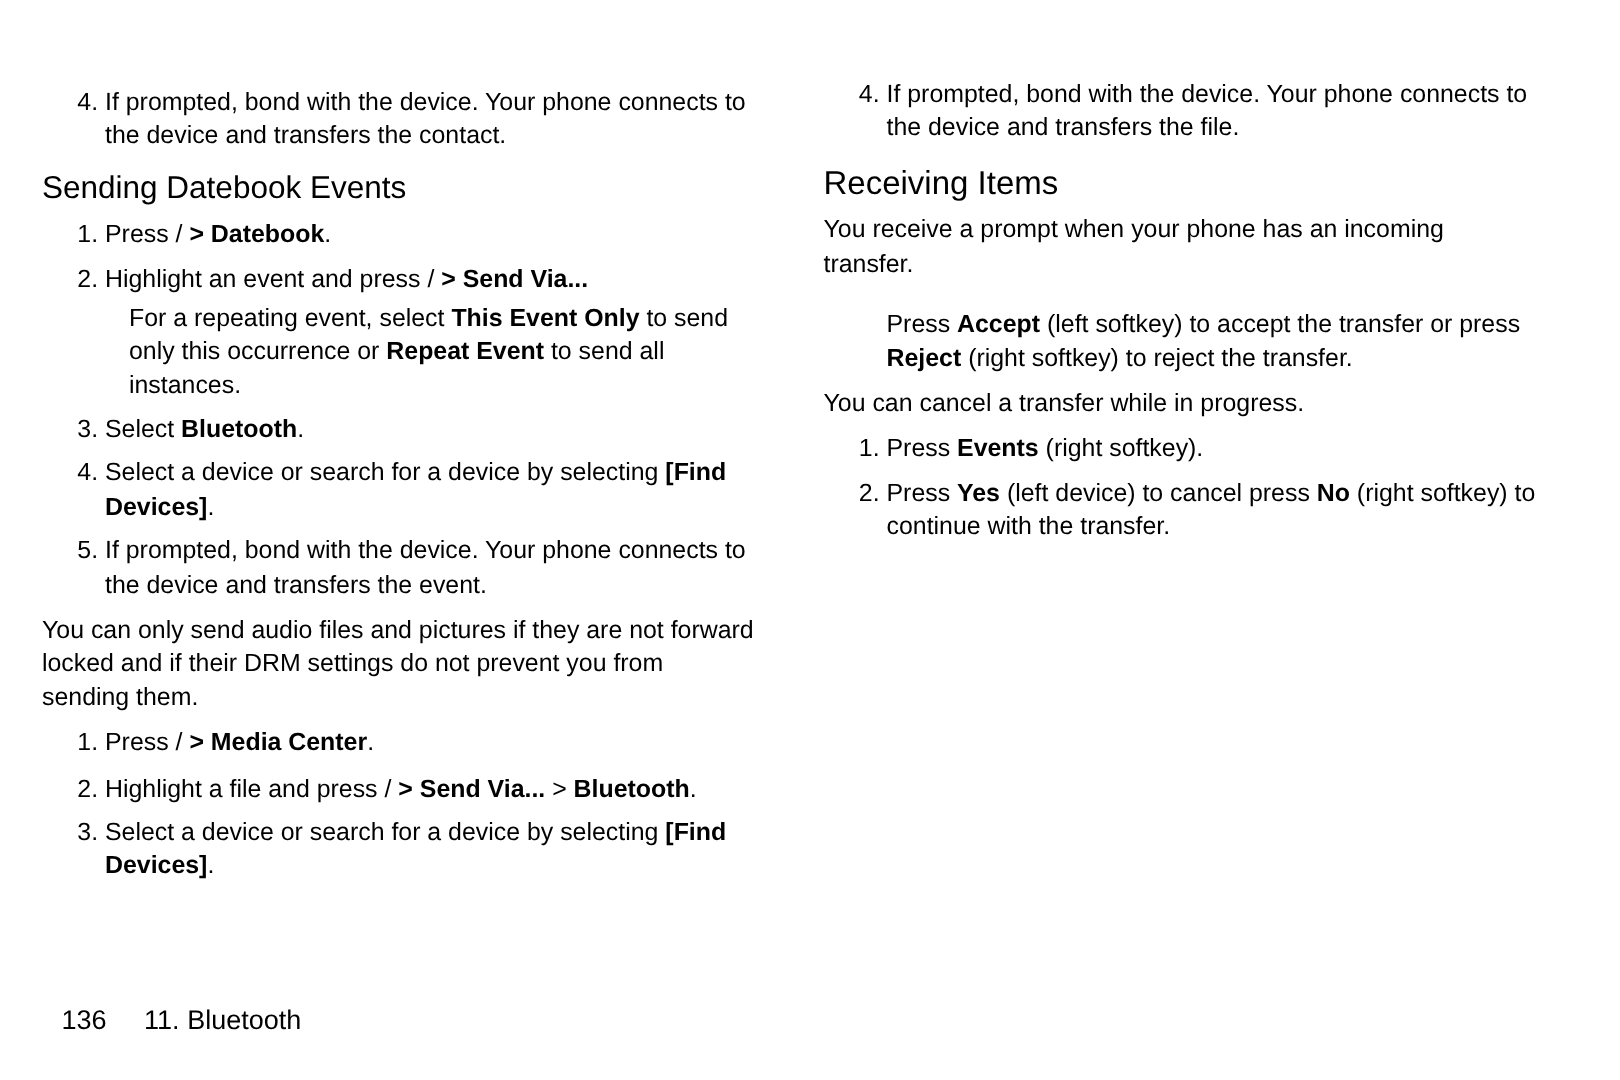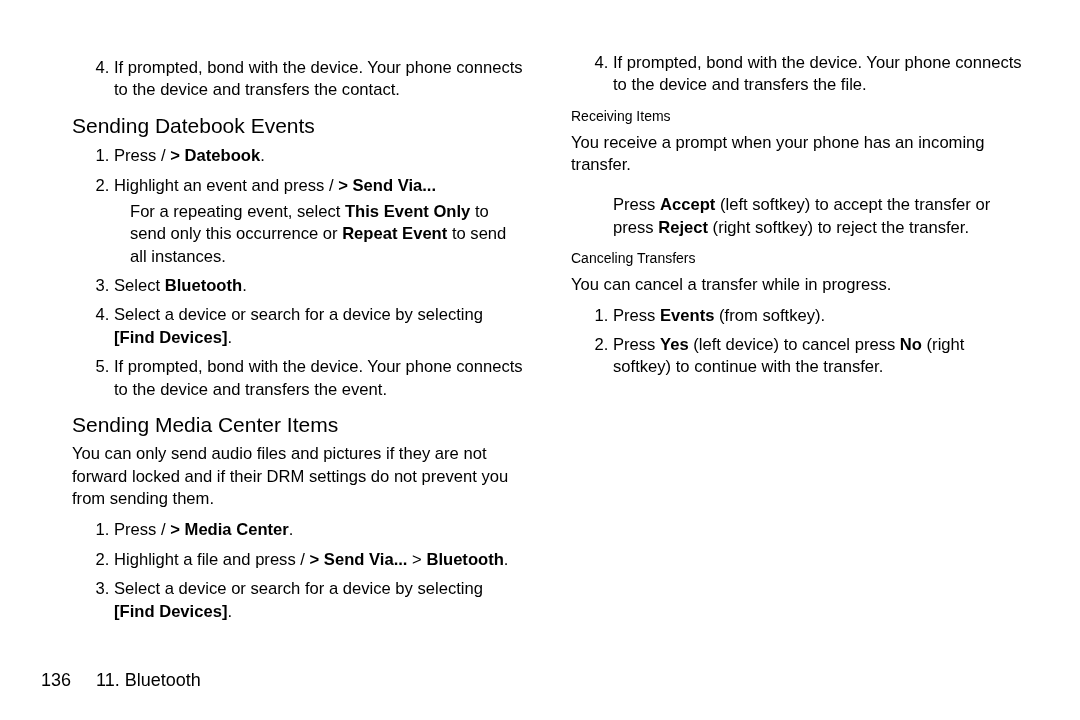--- a/index.html
+++ b/index.html
@@ -10,32 +10,32 @@
     background: #fff;
     font-family: Arial, Helvetica, sans-serif;
     color: #000;
     font-size: 16.6px;
     line-height: 1.35;
   }
   .page {
     box-sizing: border-box;
     width: 1076px;
     height: 720px;
-    padding: 52px 52px 30px 72px;
+    padding: 52px 52px 30px 28px;
     position: relative;
     border-radius: 30px;
   }
   .columns {
     column-count: 2;
     column-gap: 46px;
     height: 586px;
     column-fill: auto;
   }
   h2 {
-    font-size: 14px;
+    font-size: 22px;
     font-weight: 400;
     margin: 10px 0 6px 0;
     break-after: avoid;
   }
   h3 {
     font-size: 21px;
     font-weight: 400;
     margin: 10px 0 4px 0;
     break-after: avoid;
   }
@@ -97,21 +97,20 @@
       </li>
       <li>
         <span>Select </span><b>Bluetooth</b><span>.</span>
       </li>
       <li>
         <span>Select a device or search for a device by selecting </span><b>[Find Devices]</b><span>.</span>
       </li>
       <li>If prompted, bond with the device. Your phone connects to the device and transfers the event.</li>
     </ol>
 
-    <h3>Sending Media Center Items</h3>
 
     <p>You can only send audio files and pictures if they are not forward locked and if their DRM settings do not prevent you from sending them.</p>
 
     <ol>
       <li>
         <span>Press /</span>
         <b>&gt; Media Center</b><span>.</span>
       </li>
     </ol>
 
@@ -125,25 +124,24 @@
       </li>
       <li>If prompted, bond with the device. Your phone connects to the device and transfers the file.</li>
     </ol>
 
     <h2>Receiving Items</h2>
     <p>You receive a prompt when your phone has an incoming transfer.</p>
     <p class="indent-block">
       <span>Press </span><b>Accept</b><span> (left softkey) to accept the transfer or press </span><b>Reject</b><span> (right softkey) to reject the transfer.</span>
     </p>
 
-    <h2>Canceling Transfers</h2>
     <p>You can cancel a transfer while in progress.</p>
     <ol>
       <li>
-        <span>Press </span><b>Events</b><span> (from softkey).</span>
+        <span>Press </span><b>Events</b><span> (right softkey).</span>
       </li>
       <li>
         <span>Press </span><b>Yes</b><span> (left device) to cancel press </span><b>No</b><span> (right softkey) to continue with the transfer.</span>
       </li>
     </ol>
 
   </div>
 
   <div class="footer">
     <span class="pg">136</span>

